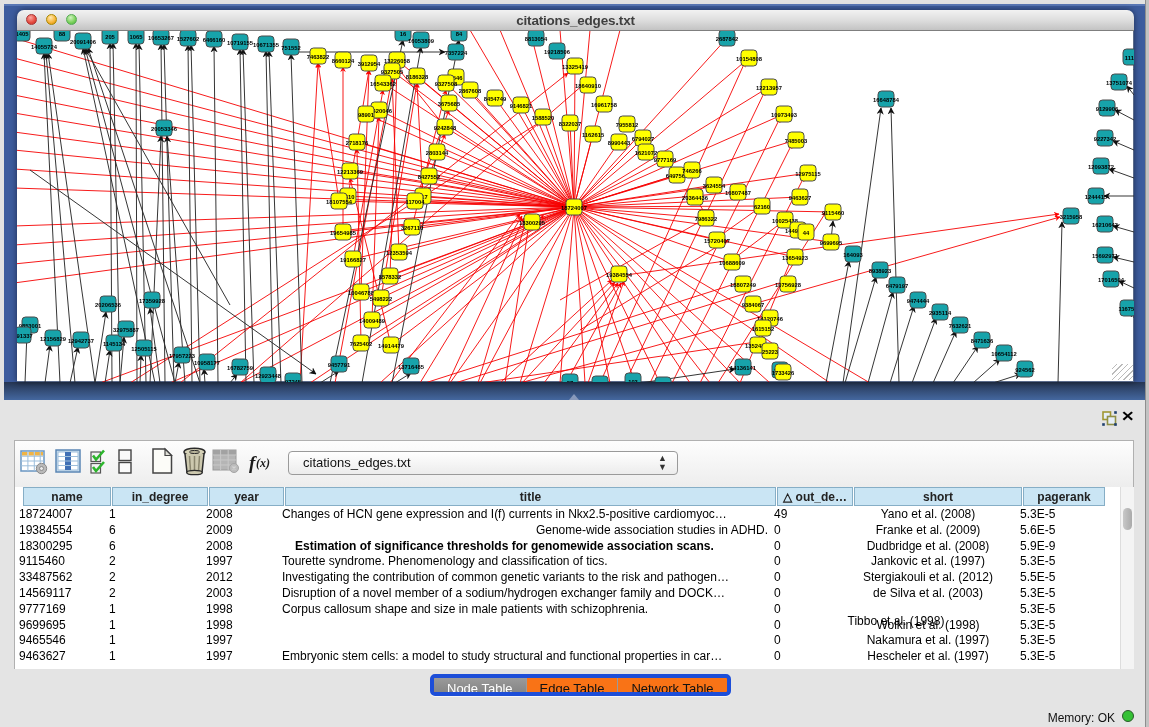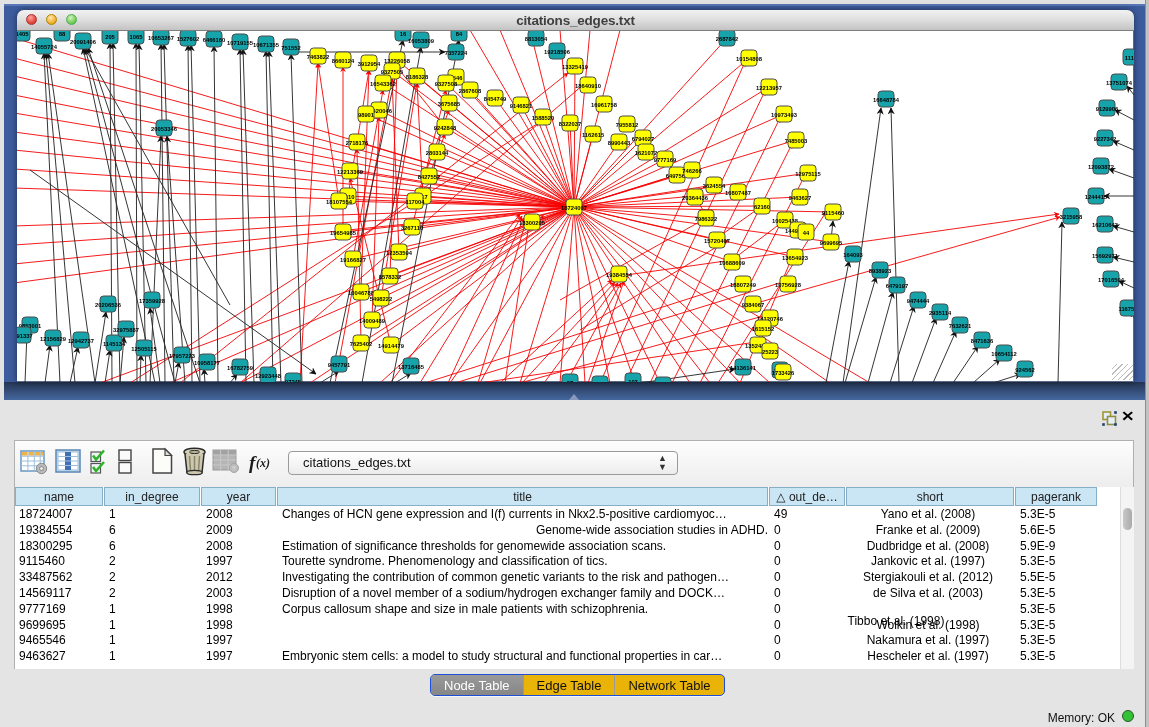--- a/index.html
+++ b/index.html
@@ -30,31 +30,31 @@
 .inner { position:absolute; left:14px; top:40px; width:1120px; height:229px;
   background:#fff; border:1px solid #b0b0b0; }
 .toolbar { position:absolute; left:0; top:0; width:100%; height:46px;
   background:linear-gradient(#fdfdfd,#ededed); }
 .combo { position:absolute; left:273px; top:10px; width:390px; height:24px; background:linear-gradient(#fff,#ececec);
   border:1px solid #9a9a9a; border-radius:4px; font-size:13px; color:#111; line-height:22px;
   padding-left:14px; }
 .combo .arr { position:absolute; right:10px; top:2px; font-size:9px; color:#333; line-height:9px; }
 .tablewrap { position:absolute; left:0px; top:46px; width:1118px; height:182px; background:#fff; overflow:hidden;
   font-size:12px; }
-.thead { position:absolute; left:0; top:0; width:1083px; height:20px; }
+.thead { position:absolute; left:8px; top:0; width:1083px; height:20px;font-weight:bold; }
 .hc { position:absolute; top:0; height:19px; background:#cae5f4; border:1px solid #86aec6;
   text-align:center; line-height:18px; color:#222; }
 .tr { position:absolute; left:0; width:1083px; height:15.8px; }
 .td { position:absolute; white-space:nowrap; overflow:hidden; color:#000; line-height:15.5px; }
 .tdc { text-align:center; }
 .vscroll { position:absolute; left:1105px; top:46px; width:14px; height:182px; background:#f4f4f4;
   border-left:1px solid #ddd; }
 .vthumb { position:absolute; left:2px; top:21px; width:9px; height:22px; background:linear-gradient(90deg,#c8c8c8,#aaa); border-radius:5px; }
 .tabs { position:absolute; left:430px; top:274px; height:22px; display:flex;
-  border:1px solid #1d4ed8; border-radius:5px; overflow:hidden; background:#eab308;
+  border:4px solid #1d4ed8; border-radius:5px; overflow:hidden; background:#f97316;
   box-shadow:0 1px 0 rgba(255,255,255,.7); }
 .tab { font-size:13px; line-height:21px; padding:0 13px; color:#111; border-left:1px solid #9a9a9a; }
 .tab:first-child { border-left:none; }
 .tab.sel { background:linear-gradient(#9a9a9a,#868686); color:#fff; }
 .status { position:absolute; right:34px; top:311px; font-size:12px; color:#111; }
 .memdot { position:absolute; right:15px; top:310px; width:12px; height:12px; border-radius:50%;
   background:#35c135; border:1.5px solid #2a5a2a; }
 .splitnotch { position:absolute; left:569px; top:394px; width:0; height:0;
   border-left:5px solid transparent; border-right:5px solid transparent; border-bottom:6px solid #8899bb; }
 </style></head>
@@ -685,21 +685,21 @@
 <div class="td" style="left:191px;width:70px;">2009</div>
 <div class="td" style="left:267px;width:486px;text-align:right;">Genome-wide association studies in ADHD.</div>
 <div class="td" style="left:759px;width:72px;">0</div>
 <div class="td tdc" style="left:831px;width:164px;">Franke et al. (2009)</div>
 <div class="td" style="left:1005px;width:78px;">5.6E-5</div>
 </div>
 <div class="tr" style="top:51.599999999999994px;">
 <div class="td" style="left:4px;width:84px;">18300295</div>
 <div class="td" style="left:94px;width:92px;">6</div>
 <div class="td" style="left:191px;width:70px;">2008</div>
-<div class="td" style="left:267px;width:486px;">Estimation of significance thresholds for genomewide association scans.</div>
+<div class="td" style="left:280px;width:486px;font-weight:bold;">Estimation of significance thresholds for genomewide association scans.</div>
 <div class="td" style="left:759px;width:72px;">0</div>
 <div class="td tdc" style="left:831px;width:164px;">Dudbridge et al. (2008)</div>
 <div class="td" style="left:1005px;width:78px;">5.9E-9</div>
 </div>
 <div class="tr" style="top:67.39999999999999px;">
 <div class="td" style="left:4px;width:84px;">9115460</div>
 <div class="td" style="left:94px;width:92px;">2</div>
 <div class="td" style="left:191px;width:70px;">1997</div>
 <div class="td" style="left:267px;width:486px;">Tourette syndrome. Phenomenology and classification of tics.</div>
 <div class="td" style="left:759px;width:72px;">0</div>

